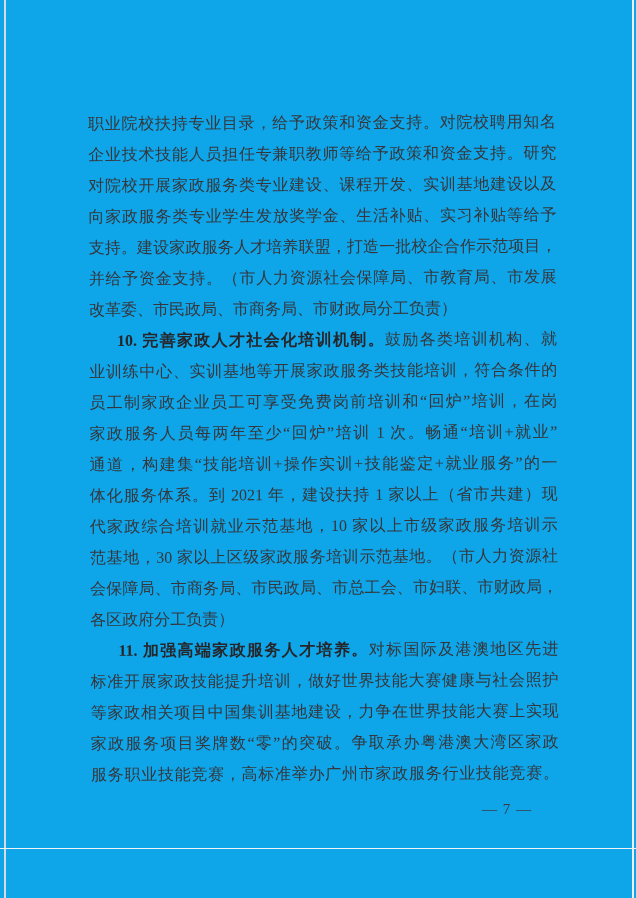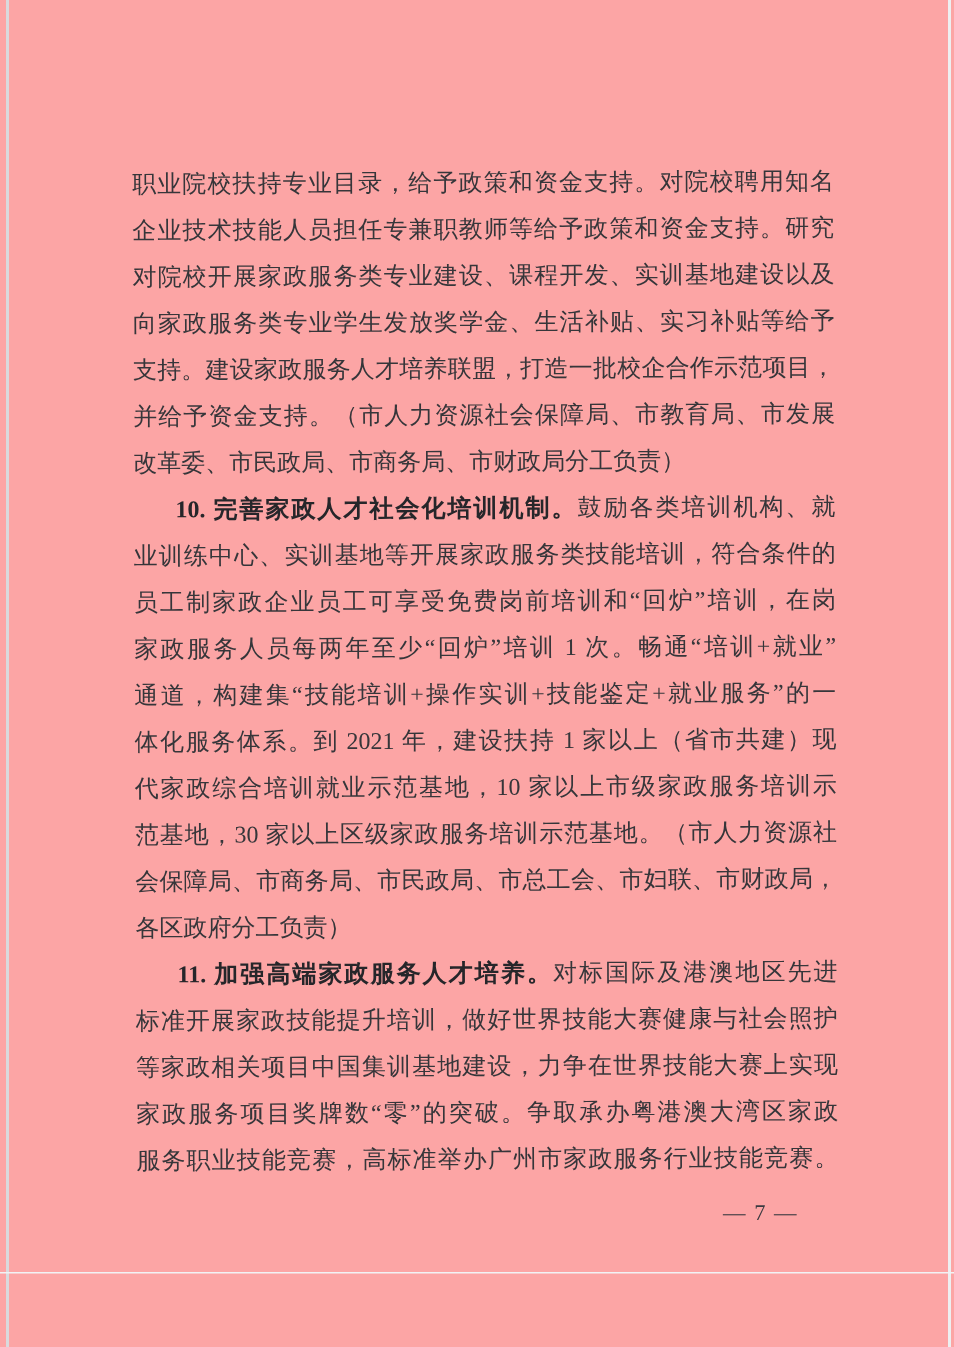--- a/index.html
+++ b/index.html
@@ -10,21 +10,21 @@
     width: 636px;
     height: 898px;
     position: relative;
     overflow: hidden;
     background: #ffffff;
     font-family: "Liberation Serif", "DejaVu Serif", serif;
   }
   .page {
     position: absolute;
     inset: 0;
-    background: #fca5a5;
+    background: #0ea5e9;
   }
   
   .edge-left {
     position: absolute;
     left: 4px;
     top: 0;
     width: 2px;
     height: 898px;
     background: #d9dadd;
   }

